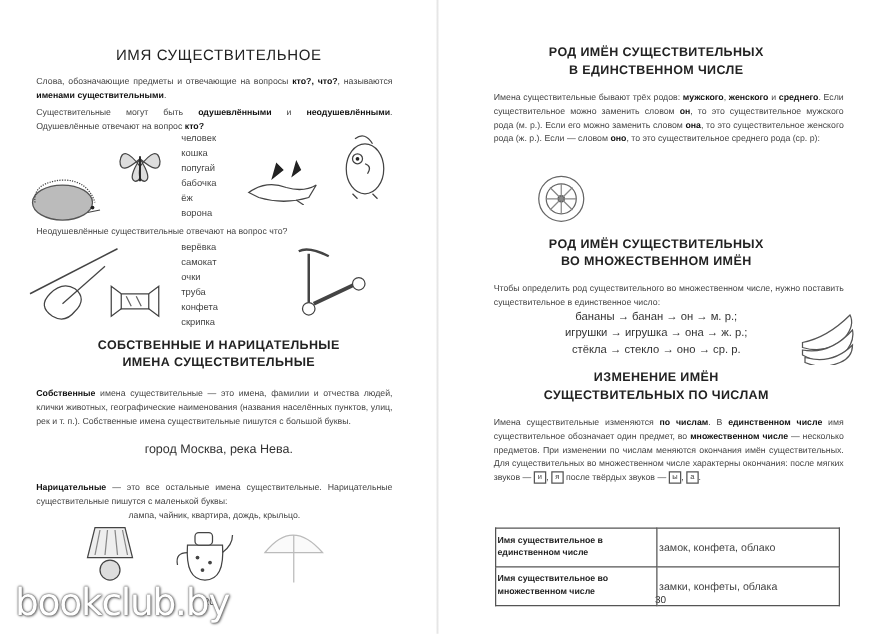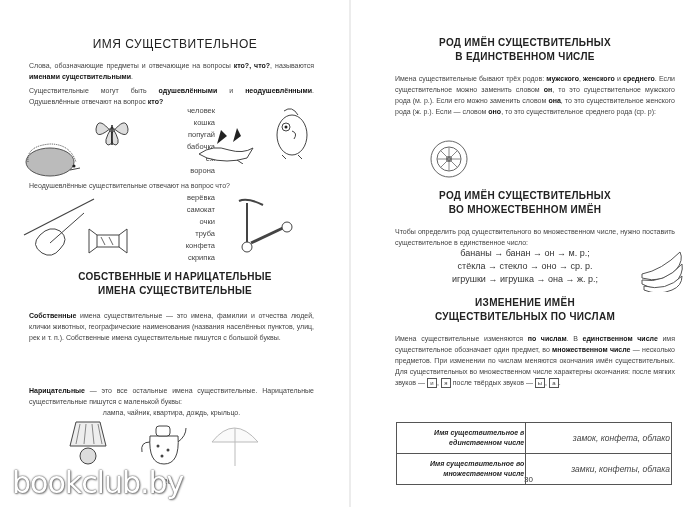--- a/index.html
+++ b/index.html
@@ -9,31 +9,31 @@
   .page { position:absolute; top:0; height:507px; }
   .left { left:0; width:350px; }
   .right { left:350px; width:350px; }
   .spine { position:absolute; left:349px; top:0; width:2px; height:507px;
            background:linear-gradient(to right,#f2f2f2,#e6e6e6,#f2f2f2); }
   .h1 { position:absolute; text-align:center; font-size:12px; letter-spacing:0.5px; color:#222; }
   .h2 { position:absolute; text-align:center; font-size:10px; font-weight:bold; letter-spacing:0.3px; line-height:14px; color:#222; }
   .p { position:absolute; font-size:7px; line-height:11px; color:#444; text-align:justify; }
   .p b { color:#111; }
   .center { text-align:center; }
-  .words { position:absolute; font-size:7.5px; line-height:12px; color:#444; text-align:right; }
+  .words { position:absolute; font-size:7.5px; line-height:12px; color:#444; text-align:left; }
   .words div { height:12px; }
   .examples { position:absolute; font-size:10px; line-height:16px; color:#333; text-align:center; }
   .gender { position:absolute; font-size:9px; line-height:13px; color:#333; text-align:center; }
   .pic { position:absolute; }
   .pageno { position:absolute; font-size:8px; color:#333; }
   .watermark { position:absolute; left:12px; top:465px; font-size:30px; color:#fff;
                font-family:"DejaVu Sans", sans-serif; letter-spacing:-1px;
                text-shadow:0 0 2px #666, 0 0 1px #444, 1px 1px 2px #888; }
   table.tbl { position:absolute; left:396px; top:422px; width:276px; border-collapse:collapse; }
-  table.tbl td { border:1.5px solid #555; font-size:7px; height:28px; text-align:right; vertical-align:middle;font-style:italic; }
+  table.tbl td { border:1.5px solid #555; font-size:7px; height:28px; text-align:left; vertical-align:middle; }
   table.tbl td.h { font-weight:bold; color:#222; width:47%; line-height:10px; }
   table.tbl td.v { color:#444; font-size:8.5px; line-height:11px; }
   .box { display:inline-block; border:1px solid #555; width:8px; height:8px; line-height:8px;
          font-size:6px; text-align:center; vertical-align:middle; }
 </style>
 </head>
 <body>
 
 <div class="spread">
 
@@ -108,20 +108,21 @@
     </svg>
 
     <div class="h2" style="left:0;width:350px;top:270px;">
       <div>СОБСТВЕННЫЕ И НАРИЦАТЕЛЬНЫЕ</div>
       <div>ИМЕНА СУЩЕСТВИТЕЛЬНЫЕ</div>
     </div>
 
     <div class="p" style="left:29px;top:310px;width:285px;"><b>Собственные</b><span> имена существительные — это имена, фамилии и отчества людей, клички животных, географические наименования (названия населённых пунктов, улиц, рек и т. п.). Собственные имена существительные пишутся с большой буквы.</span></div>
 
     <div class="examples" style="left:0;width:350px;top:352px;">
+      <div>город Москва, река Нева.</div>
     </div>
 
     <div class="p" style="left:29px;top:385px;width:285px;"><b>Нарицательные</b><span> — это все остальные имена существительные. Нарицательные существительные пишутся с маленькой буквы:</span></div>
 
     <div class="p center" style="left:29px;top:407px;width:285px;">лампа, чайник, квартира, дождь, крыльцо.</div>
 
     <svg class="pic" style="left:68px;top:420px;" width="40" height="48">
       <path d="M8 2 l24 0 l6 24 l-36 0 z" fill="#eee" stroke="#444"></path>
       <path d="M12 4 l-4 20 M18 4 l-2 20 M24 4 l2 20 M30 4 l4 20" stroke="#888"></path>
       <ellipse cx="20" cy="36" rx="8" ry="8" fill="#ddd" stroke="#444"></ellipse>
@@ -163,22 +164,22 @@
 
     <div class="h2" style="left:0;width:350px;top:189px;">
       <div>РОД ИМЁН СУЩЕСТВИТЕЛЬНЫХ</div>
       <div>ВО МНОЖЕСТВЕННОМ ИМЁН</div>
     </div>
 
     <div class="p" style="left:45px;top:226px;width:280px;">Чтобы определить род существительного во множественном числе, нужно поставить существительное в единственное число:</div>
 
     <div class="gender" style="left:70px;top:247px;width:210px;">
       <div>бананы → банан → он → м. р.;</div>
+      <div>игрушки → игрушка → она → ж. р.;</div>
       <div>стёкла → стекло → оно → ср. р.</div>
-      <div>игрушки → игрушка → она → ж. р.;</div>
     </div>
 
     <svg class="pic" style="left:288px;top:250px;" width="50" height="42">
       <path d="M4 24 q20 -4 38 -22 q4 8 -4 18 q-14 14 -34 8 z" fill="#fff" stroke="#555"></path>
       <path d="M4 30 q22 4 40 -16 q2 10 -8 20 q-14 10 -32 0 z" fill="#fff" stroke="#555"></path>
       <path d="M6 36 q22 6 38 -10 q0 10 -10 14 q-14 6 -28 0 z" fill="#fff" stroke="#555"></path>
     </svg>
 
     <div class="h2" style="left:0;width:350px;top:296px;">
       <div>ИЗМЕНЕНИЕ ИМЁН</div>

